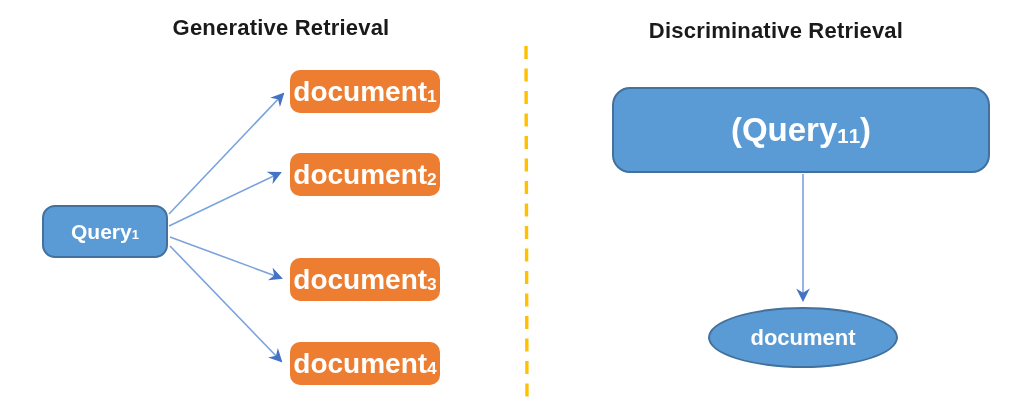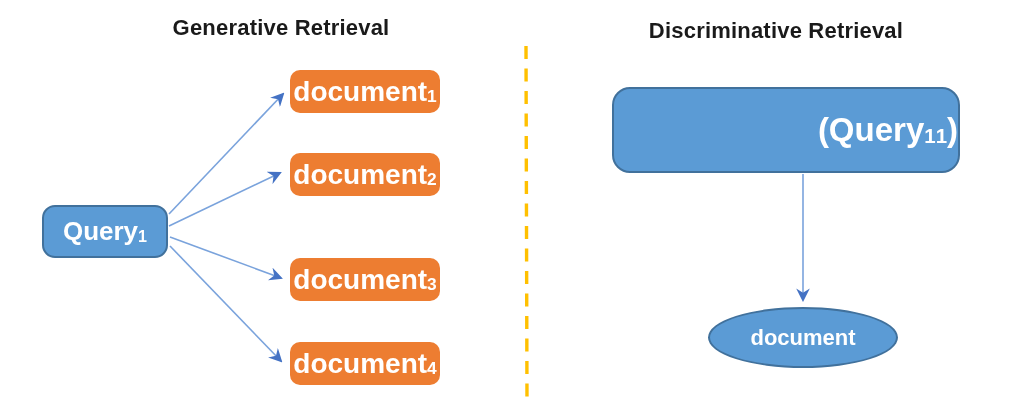--- a/index.html
+++ b/index.html
@@ -52,43 +52,42 @@
     font-weight: 600;
     white-space: pre;
   }
 
   .query-box {
     left: 42px; top: 205px;
     width: 126px; height: 53px;
     background: var(--blue-fill);
     border: 2px solid var(--blue-border);
     border-radius: 13px;
-    font-size: 26px;
+    font-size: 21px;
   }
 
   .doc-box {
     left: 290px;
     width: 150px; height: 43px;
     background: var(--orange-fill);
     border-radius: 10px;
     font-size: 28px;
   }
   .doc-box.d0 { top: 70px; }
   .doc-box.d1 { top: 153px; }
   .doc-box.d2 { top: 258px; }
   .doc-box.d3 { top: 342px; }
 
   .pair-box {
     left: 612px; top: 87px;
-    width: 348px; height: 86px;
+    width: 378px; height: 86px;
     background: var(--blue-fill);
     border: 2px solid var(--blue-border);
     border-radius: 18px;
     font-size: 33px;
-    justify-content: flex-end;
   }
 
   .relevance-ellipse {
     left: 708px; top: 307px;
     width: 190px; height: 61px;
     background: var(--blue-fill);
     border: 2px solid var(--blue-border);
     border-radius: 50%;
     font-size: 22px;
   }

